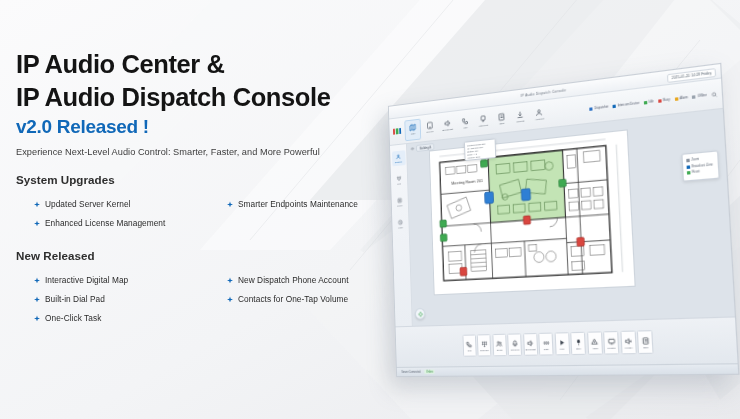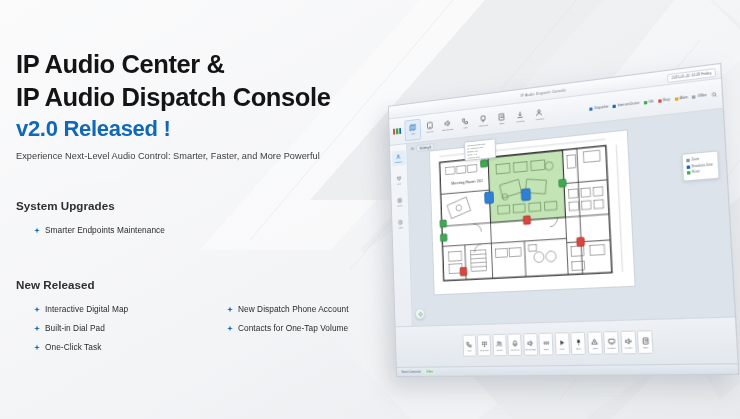--- a/index.html
+++ b/index.html
@@ -24,37 +24,37 @@
 
   .headline {
     font-size:25.5px;
     font-weight:bold;
     letter-spacing:-0.4px;
     color:#141414;
     line-height:1.30;
     white-space:nowrap;
   }
   .headline-accent {
-    font-size:22px;
+    font-size:19px;
     font-weight:bold;
     letter-spacing:-0.3px;
     color:#1068b8;
     line-height:1.30;
     margin-top:1px;
     white-space:nowrap;
   }
 
   #subtitle {
     margin-top:7px;
     font-size:9.2px;
     color:#3c3c3c;
     letter-spacing:0.05px;
   }
 
-  .section { margin-top:38px; }
+  .section { margin-top:16px; }
   .section-title {
     font-size:11.6px;
     font-weight:bold;
     color:#2e2e2e;
     letter-spacing:0.05px;
   }
 
   .feature-grid {
     margin-top:9px;
     display:grid;
@@ -299,21 +299,29 @@
   <div class="headline">IP Audio Dispatch Console</div>
   <div class="headline-accent">v2.0 Released !</div>
 
   <div id="subtitle">Experience Next-Level Audio Control: Smarter, Faster, and More Powerful</div>
 
   <div class="section">
     <div class="section-title">System Upgrades</div>
     <div class="feature-grid">
       <div class="feature-item">
         <span class="bullet"></span>
+        <span>Updated Server Kernel</span>
+      </div>
+      <div class="feature-item">
+        <span class="bullet"></span>
         <span>Smarter Endpoints Maintenance</span>
+      </div>
+      <div class="feature-item">
+        <span class="bullet"></span>
+        <span>Enhanced License Management</span>
       </div>
     </div>
   </div>
 
   <div class="section">
     <div class="section-title">New Released</div>
     <div class="feature-grid">
       <div class="feature-item">
         <span class="bullet"></span>
         <span>Interactive Digital Map</span>

